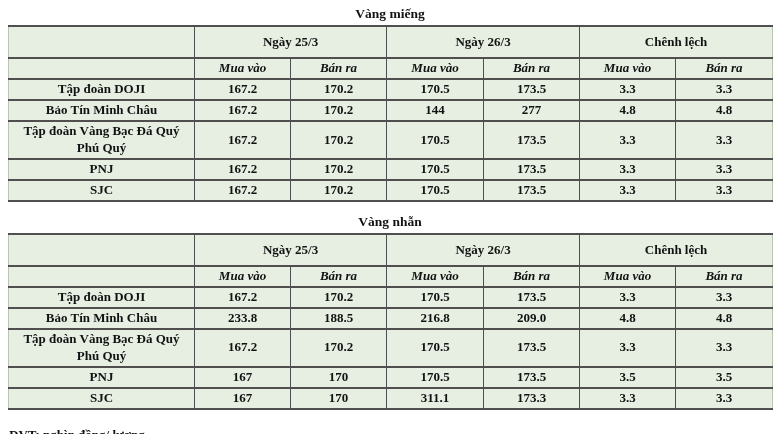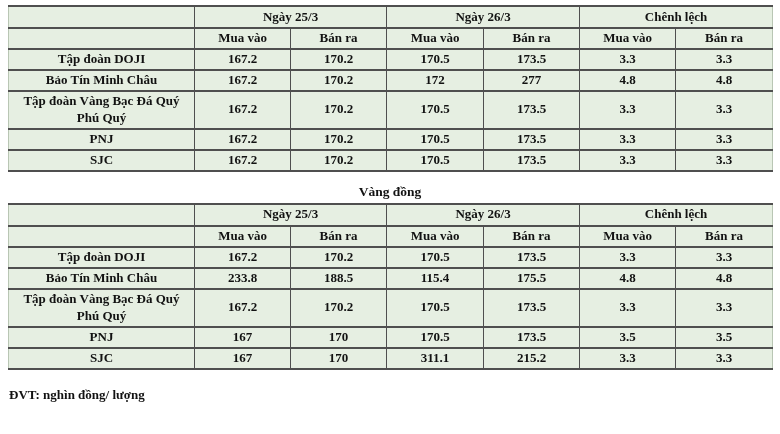--- a/index.html
+++ b/index.html
@@ -41,36 +41,37 @@
     font-weight:bold;
     text-align:center;
     vertical-align:middle;
     padding:1px 4px;
     line-height:1.3;
     overflow:hidden;
   }
   
   table.gold tr > *:first-child{border-left-color:var(--outer);}
   table.gold tr > *:last-child{border-right-color:var(--outer);}
-  tr.group-row{height:22px;}
-  tr.sub-row{height:16px;}
+  tr.group-row{height:32px;}
+  tr.sub-row{height:16px;font-style:italic;}
   tbody tr{height:21px;}
   td.name-cell{text-align:left;padding-left:5px;}
   .section{margin-bottom:11px;}
   .unit-note{
     font-weight:bold;
     font-size:13px;
     padding:6px 0 0 1px;
   }
 </style>
 </head>
 <body>
 
 <div id="tables-mount">
   <section class="section">
+    <div class="tbl-title">Vàng miếng</div>
     <table class="gold">
       <colgroup>
         <col style="width:186px">
         <col style="width:96px">
           <col style="width:96px">
         <col style="width:97px">
           <col style="width:96px">
         <col style="width:96px">
           <col style="width:97px">
       </colgroup>
@@ -98,21 +99,21 @@
             <td>170.2</td>
             <td>170.5</td>
             <td>173.5</td>
             <td>3.3</td>
             <td>3.3</td>
           </tr>
           <tr>
             <td class="name-cell">Bảo Tín Minh Châu</td>
             <td>167.2</td>
             <td>170.2</td>
-            <td>172</td>
+            <td>144</td>
             <td>277</td>
             <td>4.8</td>
             <td>4.8</td>
           </tr>
           <tr>
             <td class="name-cell">Tập đoàn Vàng Bạc Đá Quý Phú Quý</td>
             <td>167.2</td>
             <td>170.2</td>
             <td>170.5</td>
             <td>173.5</td>
@@ -135,21 +136,21 @@
             <td>170.5</td>
             <td>173.5</td>
             <td>3.3</td>
             <td>3.3</td>
           </tr>
         </tbody>
     </table>
   </section>
 
   <section class="section">
-    <div class="tbl-title">Vàng đồng</div>
+    <div class="tbl-title">Vàng nhẫn</div>
     <table class="gold">
       <colgroup>
         <col style="width:186px">
         <col style="width:96px">
           <col style="width:96px">
         <col style="width:97px">
           <col style="width:96px">
         <col style="width:96px">
           <col style="width:97px">
       </colgroup>
@@ -177,22 +178,22 @@
             <td>170.2</td>
             <td>170.5</td>
             <td>173.5</td>
             <td>3.3</td>
             <td>3.3</td>
           </tr>
           <tr>
             <td class="name-cell">Bảo Tín Minh Châu</td>
             <td>233.8</td>
             <td>188.5</td>
-            <td>115.4</td>
-            <td>175.5</td>
+            <td>216.8</td>
+            <td>209.0</td>
             <td>4.8</td>
             <td>4.8</td>
           </tr>
           <tr>
             <td class="name-cell">Tập đoàn Vàng Bạc Đá Quý Phú Quý</td>
             <td>167.2</td>
             <td>170.2</td>
             <td>170.5</td>
             <td>173.5</td>
             <td>3.3</td>
@@ -205,21 +206,21 @@
             <td>170.5</td>
             <td>173.5</td>
             <td>3.5</td>
             <td>3.5</td>
           </tr>
           <tr>
             <td class="name-cell">SJC</td>
             <td>167</td>
             <td>170</td>
             <td>311.1</td>
-            <td>215.2</td>
+            <td>173.3</td>
             <td>3.3</td>
             <td>3.3</td>
           </tr>
         </tbody>
     </table>
   </section>
 </div>
 
 <div class="unit-note">ĐVT: nghìn đồng/ lượng</div>
 

